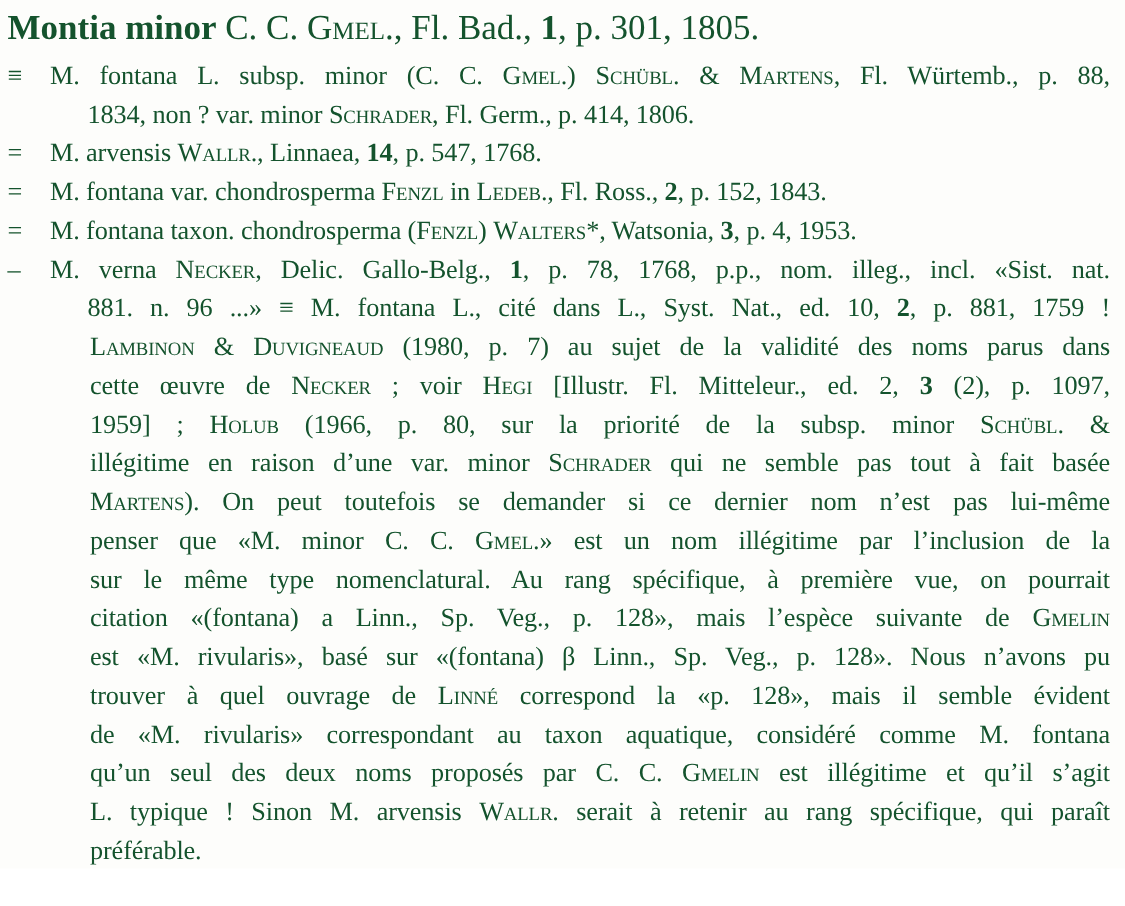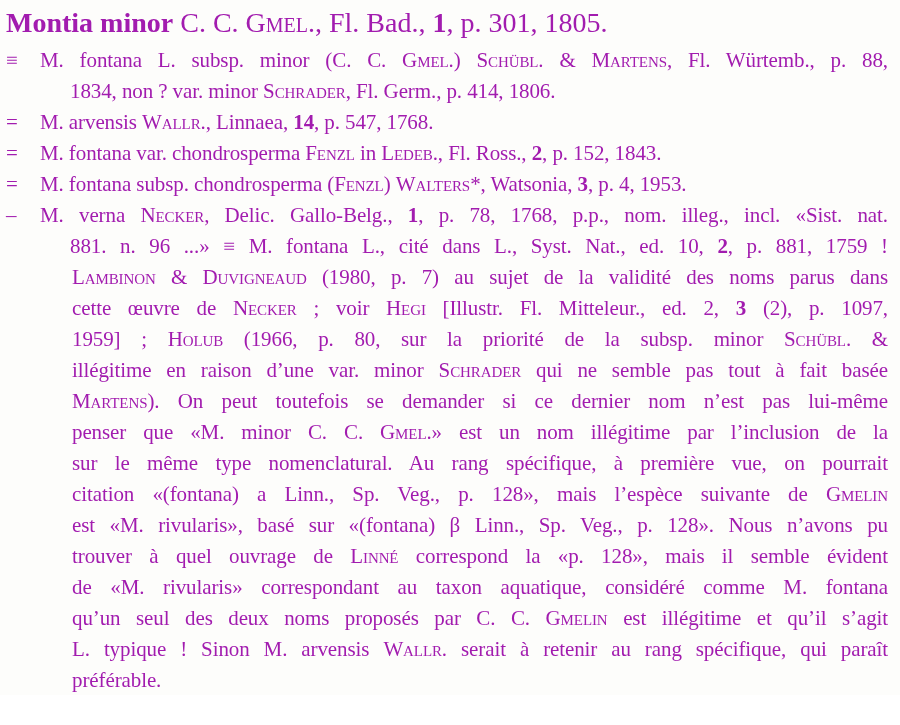--- a/index.html
+++ b/index.html
@@ -7,21 +7,21 @@
     padding: 0;
     background: #ffffff;
   }
   .page {
     position: relative;
     width: 900px;
     height: 695px;
     box-sizing: border-box;
     padding: 3px 12px 0 6px;
     background: #fdfdfb;
-    color: #a21caf;
+    color: #14532d;
     font-family: "Liberation Serif", "DejaVu Serif", serif;
     font-size: 21px;
     letter-spacing: -0.1px;
     overflow: hidden;
   }
   .line {
     position: relative;
     line-height: 31px;
     white-space: normal;
   }
@@ -54,21 +54,21 @@
 </head>
 <body>
 
 <div class="page">
   <div>
       <div class="line heading"><span class="b">Montia minor</span><span> C. C. </span><span class="sc">Gmel.</span><span>, Fl. Bad., </span><span class="b">1</span><span>, p. 301, 1805.</span></div>
       <div class="line synonym just"><span class="sym">≡</span><span class="i">M. fontana</span><span> L. subsp. </span><span class="i">minor</span><span> (C. C. </span><span class="sc">Gmel.</span><span>) </span><span class="sc">Schübl.</span><span> &amp; </span><span class="sc">Martens</span><span>, Fl. Würtemb., p. 88,</span></div>
       <div class="line synonym cont"><span>1834, non ? var. </span><span class="i">minor</span><span> </span><span class="sc">Schrader</span><span>, Fl. Germ., p. 414, 1806.</span></div>
       <div class="line synonym"><span class="sym">=</span><span class="i">M. arvensis</span><span> </span><span class="sc">Wallr.</span><span>, </span><span class="i">Linnaea</span><span>, </span><span class="b">14</span><span>, p. 547, 1768.</span></div>
       <div class="line synonym"><span class="sym">=</span><span class="i">M. fontana</span><span> var. </span><span class="i">chondrosperma</span><span> </span><span class="sc">Fenzl</span><span> in </span><span class="sc">Ledeb.</span><span>, Fl. Ross., </span><span class="b">2</span><span>, p. 152, 1843.</span></div>
-      <div class="line synonym"><span class="sym">=</span><span class="i">M. fontana</span><span> subsp. </span><span class="i">chondrosperma</span><span> (</span><span class="sc">Fenzl</span><span>) </span><span class="sc">Walters</span><span>*, </span><span class="i">Watsonia</span><span>, </span><span class="b">3</span><span>, p. 4, 1953.</span></div>
+      <div class="line synonym"><span class="sym">=</span><span class="i">M. fontana</span><span> taxon. </span><span class="i">chondrosperma</span><span> (</span><span class="sc">Fenzl</span><span>) </span><span class="sc">Walters</span><span>*, </span><span class="i">Watsonia</span><span>, </span><span class="b">3</span><span>, p. 4, 1953.</span></div>
       <div class="line synonym just"><span class="sym">–</span><span class="i">M. verna</span><span> </span><span class="sc">Necker</span><span>, Delic. Gallo-Belg., </span><span class="b">1</span><span>, p. 78, 1768, p.p., nom. illeg., incl. «Sist. nat.</span></div>
       <div class="line synonym cont just"><span>881. n. 96 ...» ≡ </span><span class="i">M. fontana</span><span> L., cité dans L., Syst. Nat., ed. 10, </span><span class="b">2</span><span>, p. 881, 1759 !</span></div>
       <div class="line note cont just"><span class="sc">Lambinon</span><span> &amp; </span><span class="sc">Duvigneaud</span><span> (1980, p. 7) au sujet de la validité des noms parus dans</span></div>
       <div class="line note cont just"><span>cette œuvre de </span><span class="sc">Necker</span><span> ; voir </span><span class="sc">Hegi</span><span> [Illustr. Fl. Mitteleur., ed. 2, </span><span class="b">3</span><span> (2), p. 1097,</span></div>
       <div class="line note cont just"><span>1959] ; </span><span class="sc">Holub</span><span> (1966, p. 80, sur la priorité de la subsp. </span><span class="i">minor</span><span> </span><span class="sc">Schübl.</span><span> &amp;</span></div>
       <div class="line note cont just"><span>illégitime en raison d’une var. </span><span class="i">minor</span><span> </span><span class="sc">Schrader</span><span> qui ne semble pas tout à fait basée</span></div>
       <div class="line note cont just"><span class="sc">Martens</span><span>). On peut toutefois se demander si ce dernier nom n’est pas lui-même</span></div>
       <div class="line note cont just"><span>penser que «</span><span class="i">M. minor</span><span> C. C. </span><span class="sc">Gmel.</span><span>» est un nom illégitime par l’inclusion de la</span></div>
       <div class="line note cont just"><span>sur le même type nomenclatural. Au rang spécifique, à première vue, on pourrait</span></div>
       <div class="line note cont just"><span>citation «(</span><span class="i">fontana</span><span>) </span><span class="i">a</span><span> Linn., Sp. Veg., p. 128», mais l’espèce suivante de </span><span class="sc">Gmelin</span></div>

